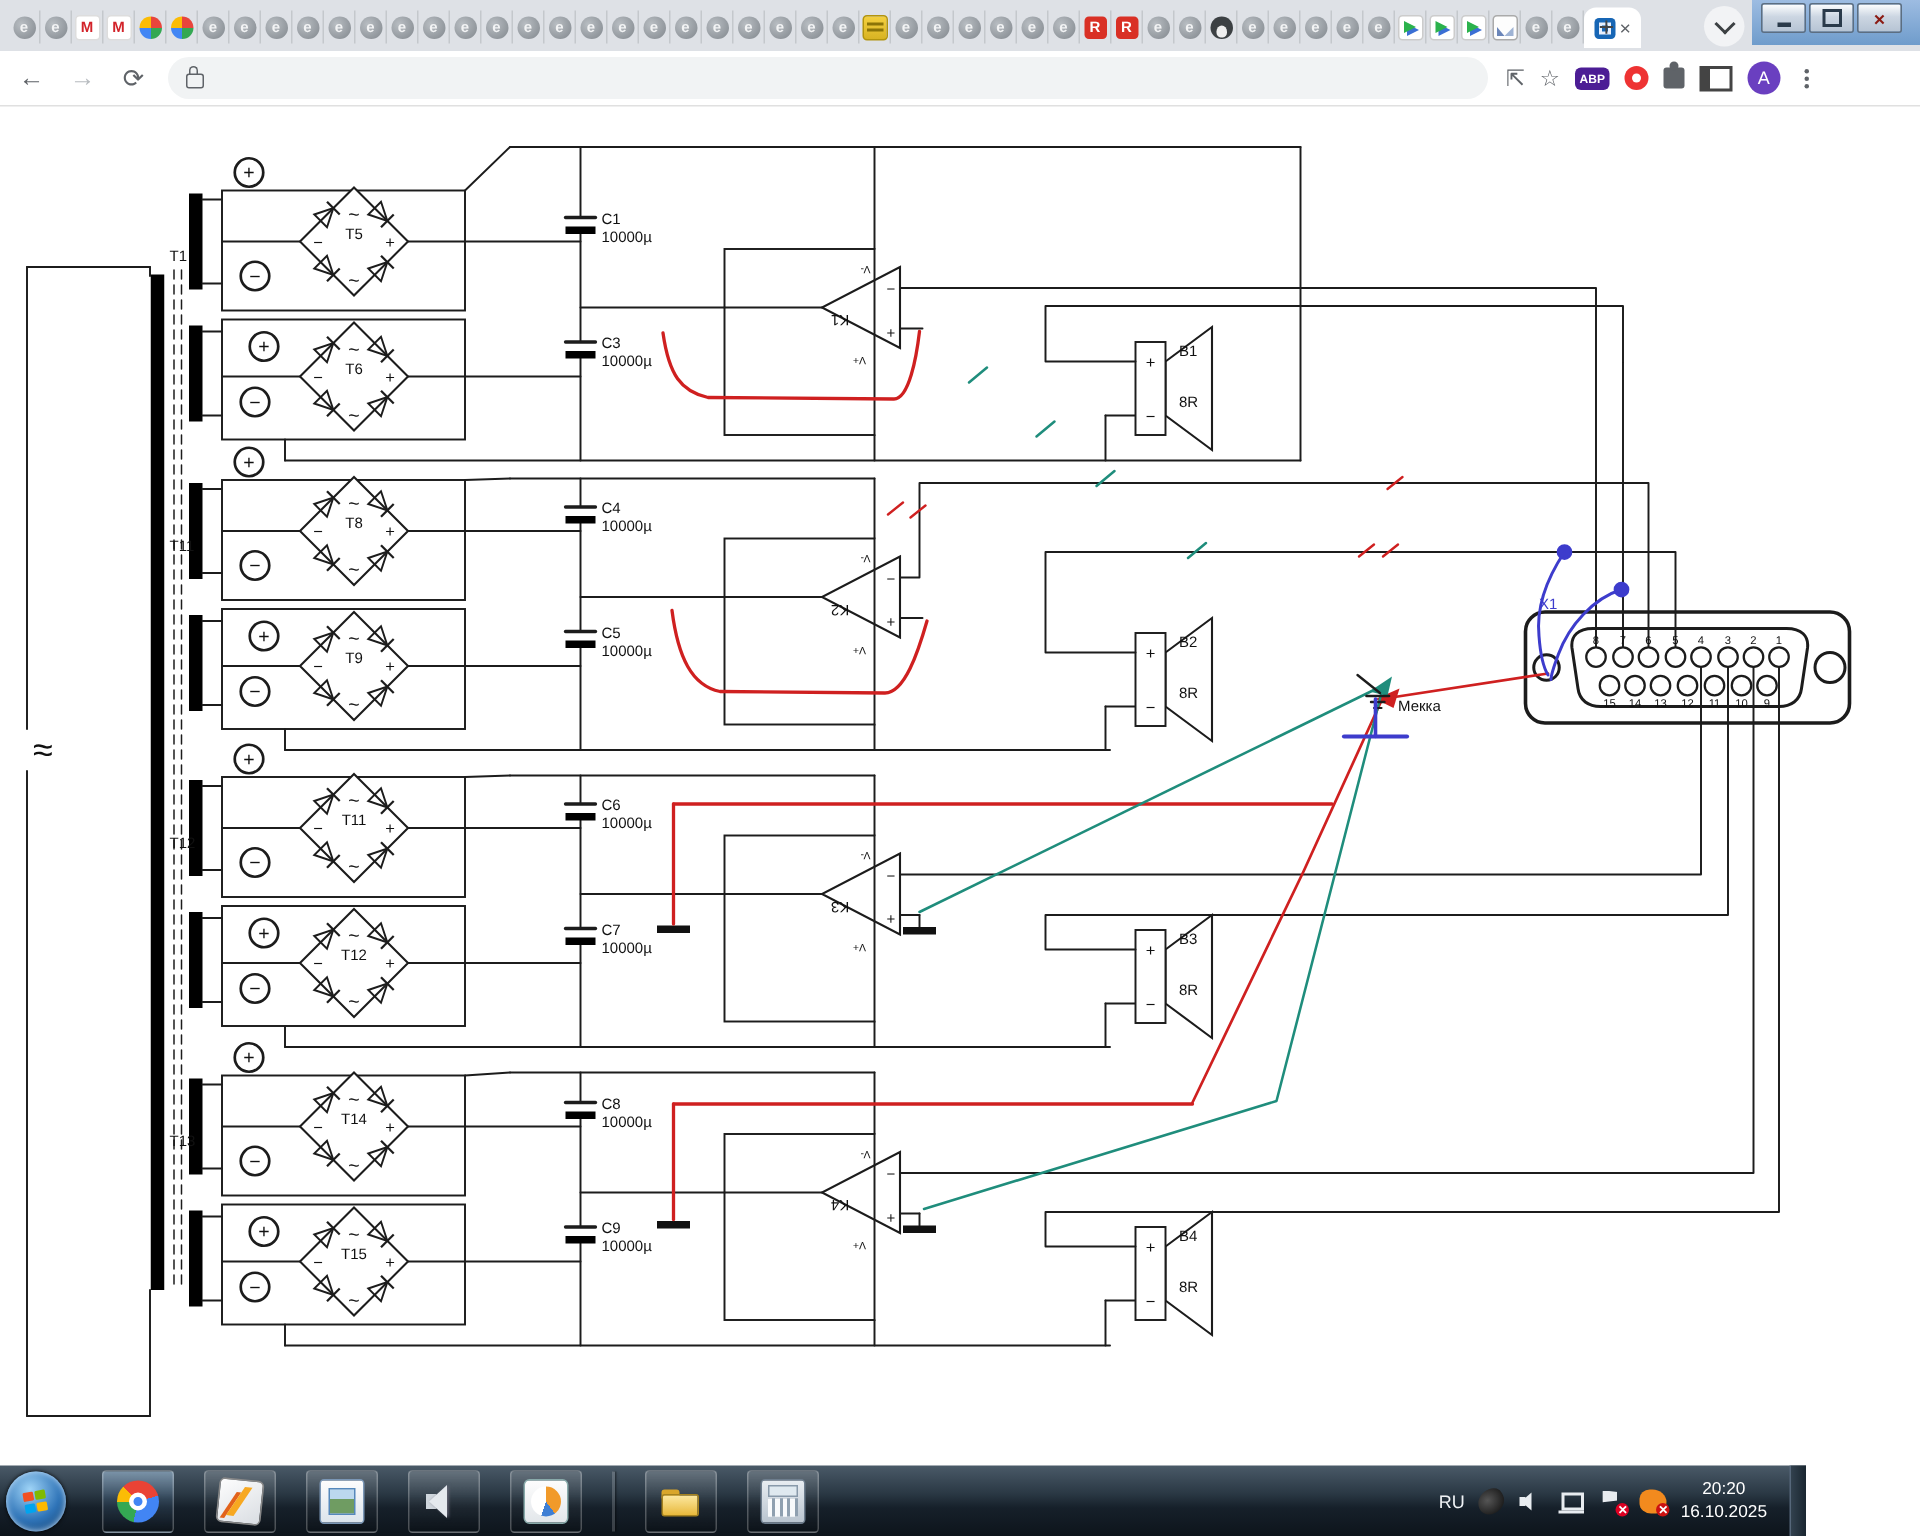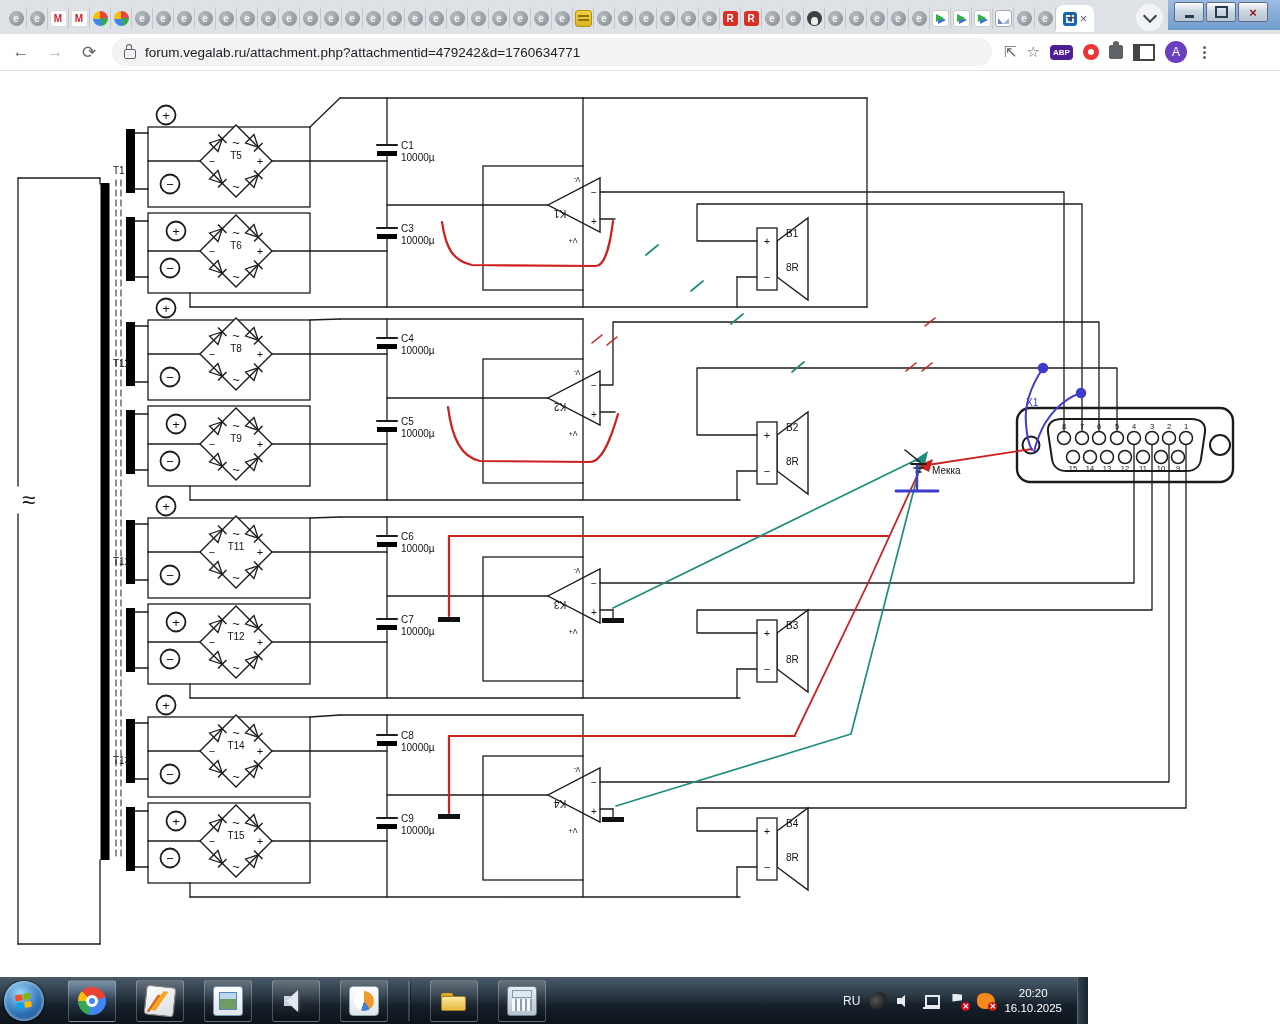--- a/index.html
+++ b/index.html
@@ -62,21 +62,21 @@
   .puzzle::before{content:"";position:absolute;top:-4px;left:4px;width:6px;height:6px;background:#5f6368;border-radius:50%;}
   .sqbw{width:13px;height:13px;border:2px solid #444;border-left:7px solid #444;cursor:pointer;}
   .avatar{width:22px;height:22px;border-radius:50%;background:#6a3fc0;color:#fff;font-size:12px;
     display:flex;align-items:center;justify-content:center;cursor:pointer;}
   .kebab{display:flex;flex-direction:column;gap:2px;cursor:pointer;padding:0 6px;}
   .kebab i{width:3px;height:3px;background:#5f6368;border-radius:50%;}
   
   .content{position:absolute;top:70px;left:0;width:1280px;height:907px;background:#fff;}
   #schsvg{position:absolute;top:0;left:0;z-index:2;}
   
-  .taskbar{position:absolute;top:977px;left:0;width:1088px;height:47px;z-index:10;
+  .taskbar{position:absolute;top:977px;left:0;width:1204px;height:47px;z-index:10;
     background:linear-gradient(#4a5a68,#2a3844 40%,#16202a 60%,#0d141b);display:flex;align-items:center;gap:16px;}
   .orb{width:40px;height:40px;margin:0 8px 0 4px;border-radius:50%;cursor:pointer;position:relative;
     background:radial-gradient(circle at 40% 30%,#9fd4f7,#2f74b8 55%,#123a66);box-shadow:inset 0 0 4px #cfe9ff,0 0 3px #000;}
   .flag{position:absolute;left:12px;top:13px;width:16px;height:14px;transform:rotate(-10deg);display:grid;grid-template-columns:7px 7px;grid-gap:1px;}
   .flag i{height:6px;border-radius:1px;}
   .flag i:nth-child(1){background:#f25022;}.flag i:nth-child(2){background:#7fba00;}
   .flag i:nth-child(3){background:#00a4ef;}.flag i:nth-child(4){background:#ffb900;}
   .slot{width:46px;height:40px;margin-right:4px;border:1px solid rgba(255,255,255,.25);border-radius:3px;
     background:linear-gradient(rgba(255,255,255,.18),rgba(255,255,255,.05) 45%,rgba(0,0,0,.15));
     display:flex;align-items:center;justify-content:center;cursor:pointer;}
@@ -293,21 +293,20 @@
       <span class="glyph-close">×</span>
     </div>
 </div>
 
 <div class="toolbar">
   <div class="nav-ic">←</div>
   <div class="nav-ic dim">→</div>
   <div class="nav-ic">⟳</div>
   <div class="omnibox">
     <div class="lock"></div>
-    <span class="url">forum.vegalab.ru/attachment.php?attachmentid=479242&amp;d=1760634771</span>
   </div>
   <div class="tb-right">
     <span class="tb-ic">⇱</span>
     <span class="tb-ic">☆</span>
     <span class="abp">ABP</span>
     <span class="redo"></span>
     <span class="puzzle"></span>
     <span class="sqbw"></span>
     <span class="avatar">A</span>
     <span class="kebab">

